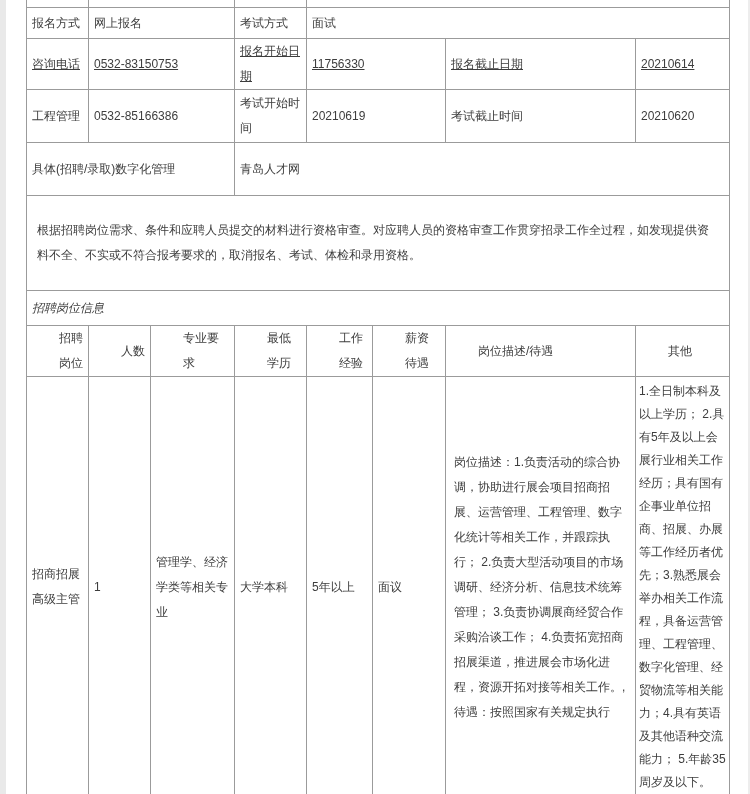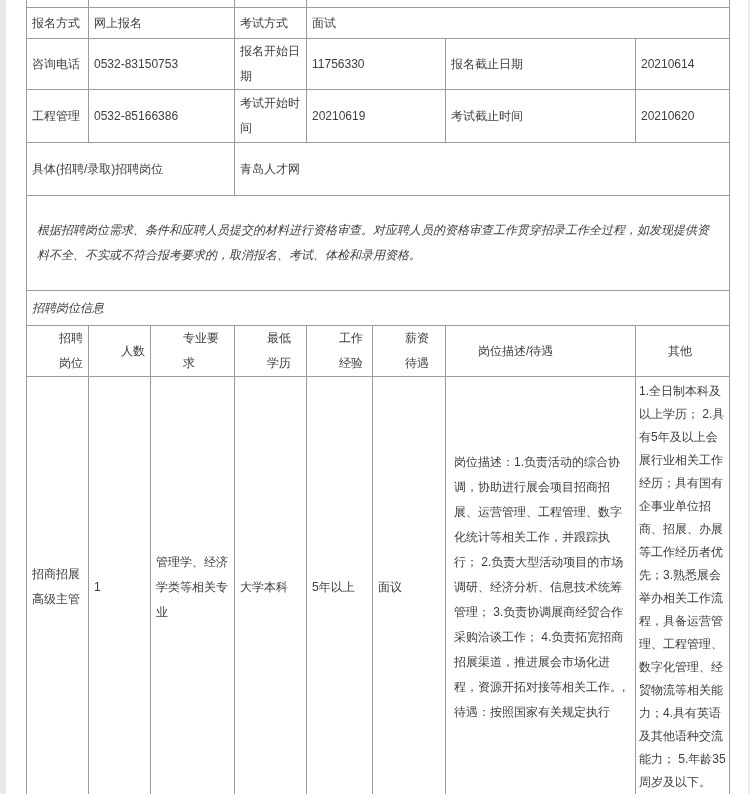--- a/index.html
+++ b/index.html
@@ -32,25 +32,25 @@
     border: 1px solid #9b9b9b;
     padding: 0 5px;
     vertical-align: middle;
     line-height: 25px;
     word-break: break-all;
     overflow: hidden;
     margin-top: 36px;
   }
   tr.stub-row td { border-top: none; height: 7px; padding: 0; line-height: 0; }
   tr.row-method td   { height: 30px; }
-  tr.row-consult td  { height: 45px; }
+  tr.row-consult td  { height: 45px; text-decoration: underline; }
   tr.row-monitor td  { height: 52px; }
   tr.row-channel td  { height: 52px; }
   tr.row-sec-title td { height: 30px; }
-  tr.row-paragraph td { height: 78px; padding: 8px 10px; line-height: 25px; vertical-align: middle; font-style: italic; }
+  tr.row-paragraph td { height: 78px; padding: 8px 10px; line-height: 25px; vertical-align: middle; }
   tr.row-sec-title2 td { height: 34px; font-style: italic; }
   tr.row-headers td  { height: 26px; padding-left: 32px; }
   tr.row-job td      { height: 420px; }
   td.desc-cell  { padding: 0 8px; line-height: 25px; }
   td.other-cell { padding: 0 3px;  line-height: 23px; }
 </style>
 </head>
 <body>
 
 <div class="edge-strip-left"></div>
@@ -95,21 +95,21 @@
   <tr class="row-monitor">
     <td>工程管理</td>
     <td colspan="2">0532-85166386</td>
     <td>考试开始时间</td>
     <td colspan="2">20210619</td>
     <td>考试截止时间</td>
     <td>20210620</td>
   </tr>
 
   <tr class="row-channel">
-    <td colspan="3">具体(招聘/录取)招聘岗位</td>
+    <td colspan="3">具体(招聘/录取)数字化管理</td>
     <td colspan="5">青岛人才网</td>
   </tr>
 
 
   <tr class="row-paragraph">
     <td colspan="8">根据招聘岗位需求、条件和应聘人员提交的材料进行资格审查。对应聘人员的资格审查工作贯穿招录工作全过程，如发现提供资料不全、不实或不符合报考要求的，取消报名、考试、体检和录用资格。</td>
   </tr>
 
   <tr class="row-sec-title2">
     <td colspan="8">招聘岗位信息</td>

